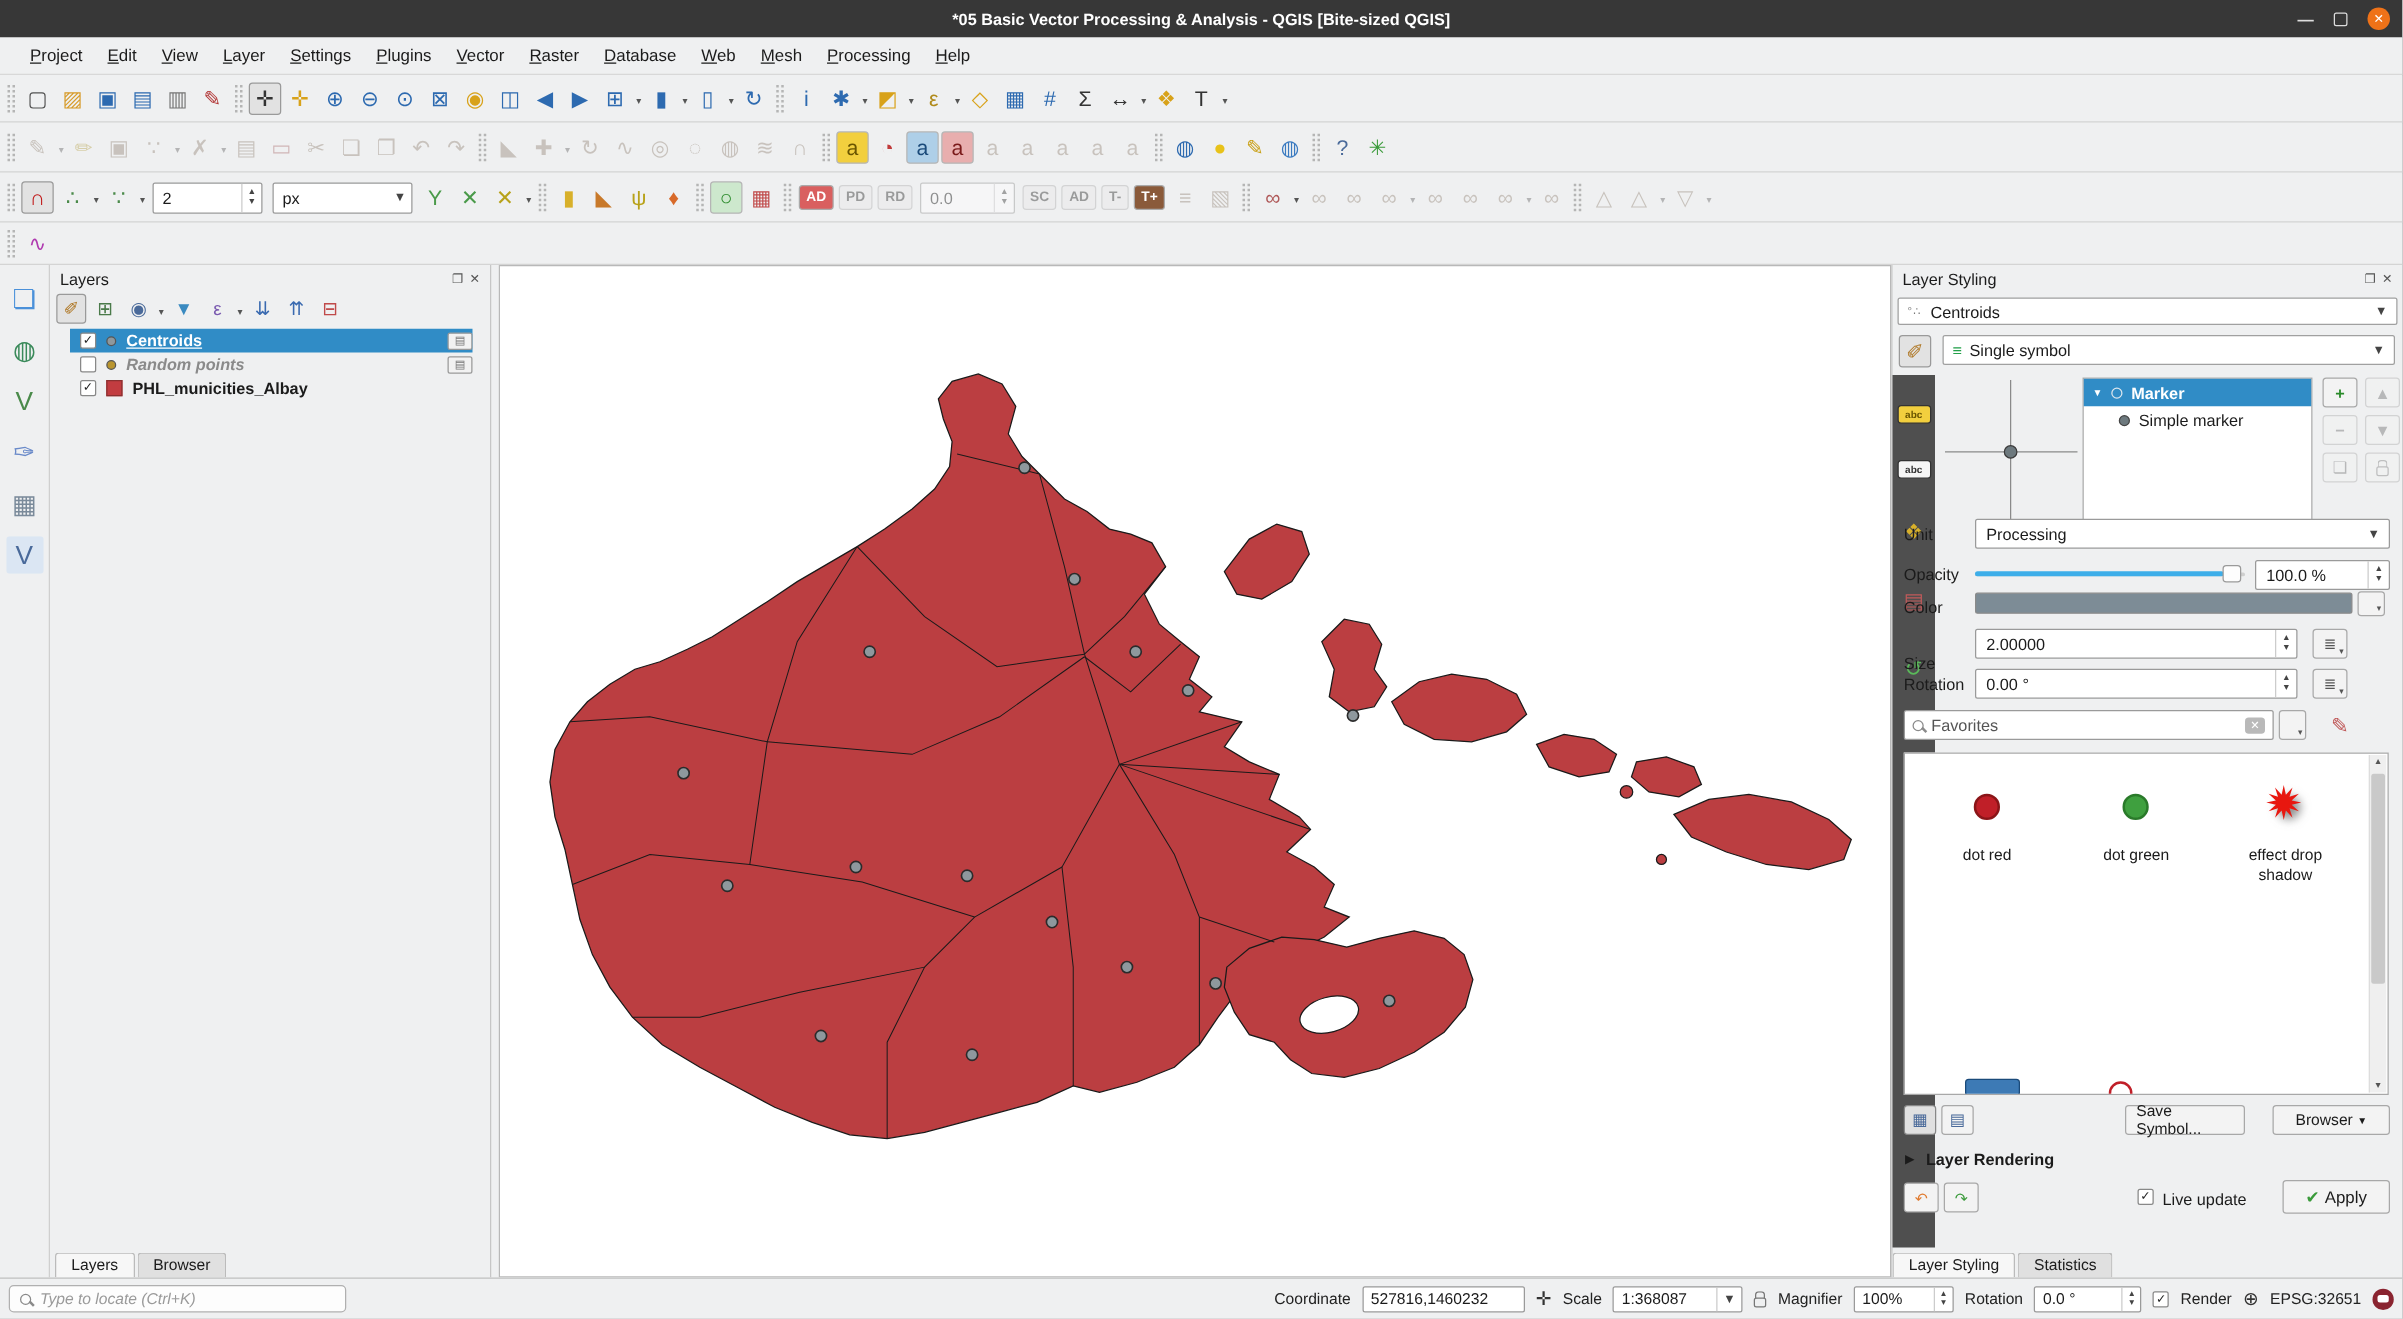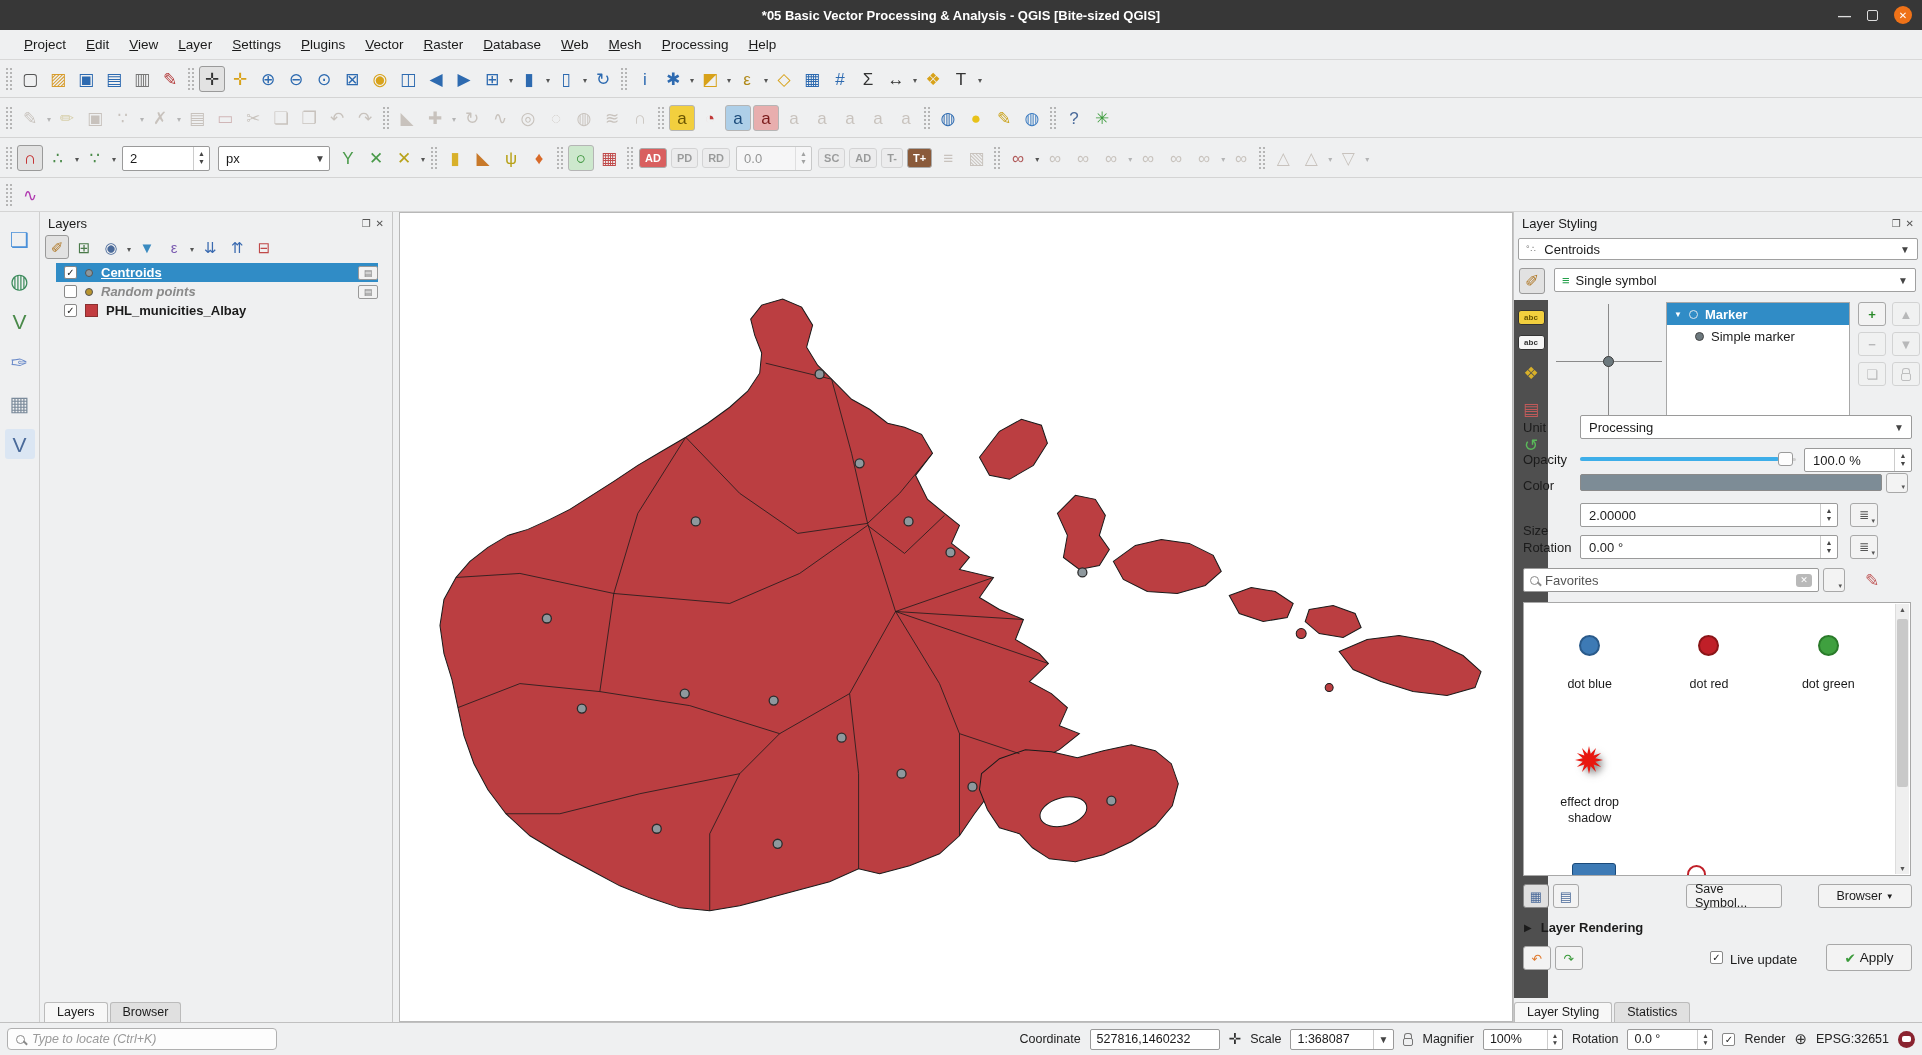--- a/index.html
+++ b/index.html
@@ -55,21 +55,21 @@
   
   .map{position:absolute;left:399px;top:212px;width:1114px;bottom:33px;background:#fff;border:1px solid #b8b8b8}
   .map svg{width:100%;height:100%;display:block}
   
   .rpanel{position:absolute;left:1513px;top:212px;width:409px;bottom:33px;background:#eff0f1;border-left:1px solid #c6c6c6}
   .rp-sel{position:absolute;left:4px;top:26px;right:4px;height:22px;background:#fff;border:1px solid #a0a0a0;border-radius:2px;display:flex;align-items:center;padding:0 7px;gap:7px}
   .sel-dots{color:#777;font-size:9px;letter-spacing:1px}
   .ca{margin-left:auto;color:#444;font-size:10px}
   #strip-active{position:absolute;left:4px;top:56px}
   #strip-active .strip-btn{background:#e2e2e2;border:1px solid #9a9a9a}
-  #strip-dark{position:absolute;left:0;top:88px;width:34px;bottom:24px;background:#4f4f4f;display:flex;flex-direction:column;align-items:center;padding-top:10px;gap:10px}
+  #strip-dark{position:absolute;left:0;top:88px;width:34px;bottom:24px;background:#4f4f4f;display:flex;flex-direction:column;align-items:center;padding-top:24px;gap:29px}
   .strip-btn{width:26px;height:26px;font-size:17px}
   .strip-chip{width:27px;height:15px;border-radius:3px;font-size:8px;font-weight:bold;display:flex;align-items:center;justify-content:center;border:1px solid #333}
   .rp-renderer{position:absolute;left:40px;top:56px;right:6px;height:24px;background:#fff;border:1px solid #a0a0a0;border-radius:2px;display:flex;align-items:center;gap:7px;padding:0 7px}
   .rend-ico{color:#23a04a;font-weight:bold;font-size:13px;letter-spacing:-1px}
   .rp-preview{position:absolute;left:42px;top:92px;width:106px;height:116px}
   .rp-preview .hline{position:absolute;left:0;right:0;top:57px;height:1px;background:#8a8a8a}
   .rp-preview .vline{position:absolute;top:0;bottom:0;left:52px;width:1px;background:#8a8a8a}
   .rp-preview .cdot{position:absolute;left:47px;top:52px;width:11px;height:11px;border-radius:50%;background:#6d797e;border:1px solid #3a3a3a}
   .rp-tree{position:absolute;left:152px;top:90px;width:184px;height:120px;background:#fff;border:1px solid #a8a8a8}
   .tree-parent{height:22px;background:#308cc6;color:#fff;font-weight:bold;display:flex;align-items:center;gap:7px;padding:0 7px;font-size:13px}
@@ -769,26 +769,20 @@
     </div>
     <div class="ddov" style="left:309px;top:356px;width:22px"></div>
     <div class="tbtn" style="position:absolute;left:344px;top:355px">
         <span class="g" style="color:#c05a5a">✎</span>
       </div>
 
     <div class="favwrap">
       <div id="fav-grid">
           <div class="fcell">
             <div class="fsym">
-              <span class="fdot" style="background: rgb(61, 122, 181); border-color: rgb(42, 90, 138);"></span>
-            </div>
-            <div class="flabel">dot blue</div>
-          </div>
-          <div class="fcell">
-            <div class="fsym">
               <span class="fdot" style="background: rgb(192, 31, 40); border-color: rgb(138, 21, 24);"></span>
             </div>
             <div class="flabel">dot red</div>
           </div>
           <div class="fcell">
             <div class="fsym">
               <span class="fdot" style="background: rgb(63, 160, 63); border-color: rgb(42, 122, 42);"></span>
             </div>
             <div class="flabel">dot green</div>
           </div>
@@ -809,21 +803,21 @@
         <span class="fav-dn">▼</span>
       </div>
     </div>
 
     <div class="rsmbtn viewtg on" style="left:9px;top:672px">
         <span style="color:#4a6a9a;font-size:13px">▦</span>
       </div>
     <div class="rsmbtn viewtg" style="left:39px;top:672px">
         <span style="color:#4a6a9a;font-size:13px">▤</span>
       </div>
-    <div class="rsmbtn" style="left:172px;top:672px;width:96px">
+    <div class="rsmbtn" style="left:186px;top:672px;width:96px">
         <span>Save Symbol...</span>
       </div>
     <div class="rsmbtn" style="left:304px;top:672px;right:10px"><span>Browser</span>&nbsp;<span style="font-size:8px">▼</span></div>
 
     <div class="lr-head">
       <span class="tri">▶</span>
       <span>Layer Rendering</span>
     </div>
 
     <div class="rsmbtn" style="left:9px;top:734px;width:28px">

